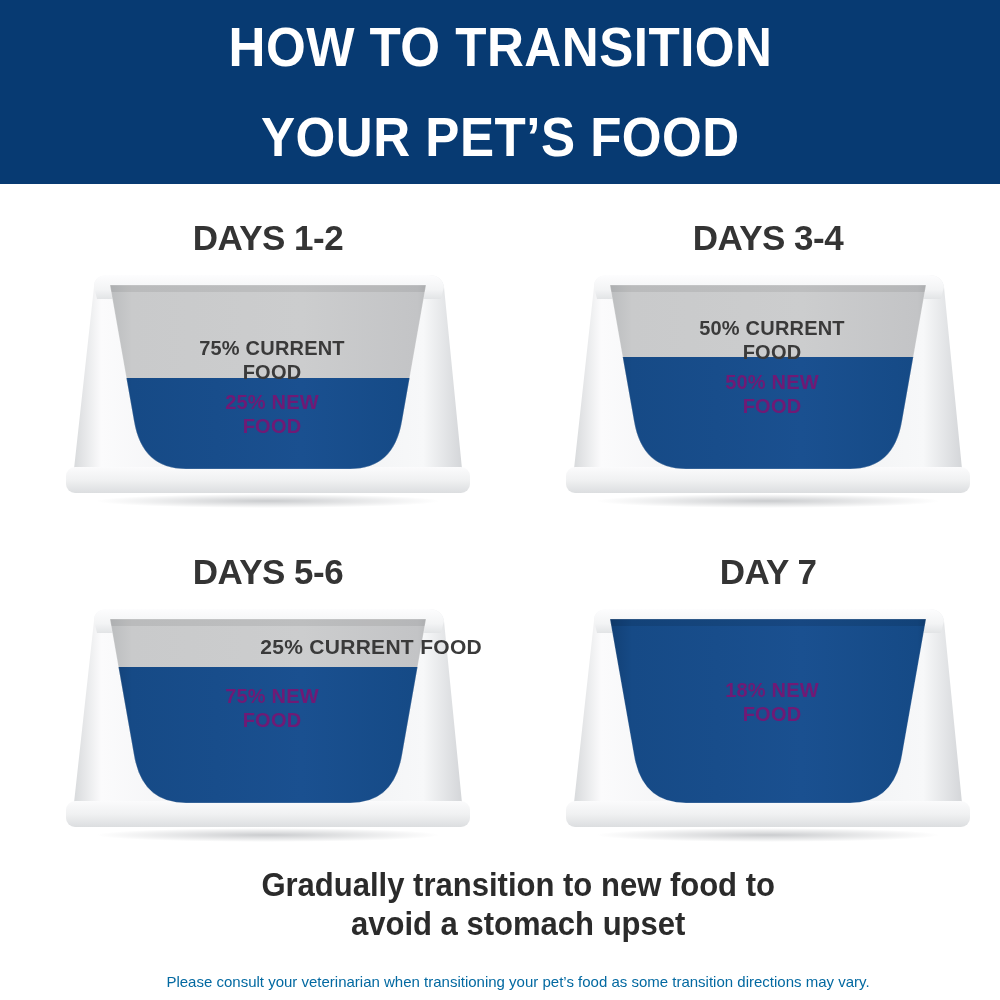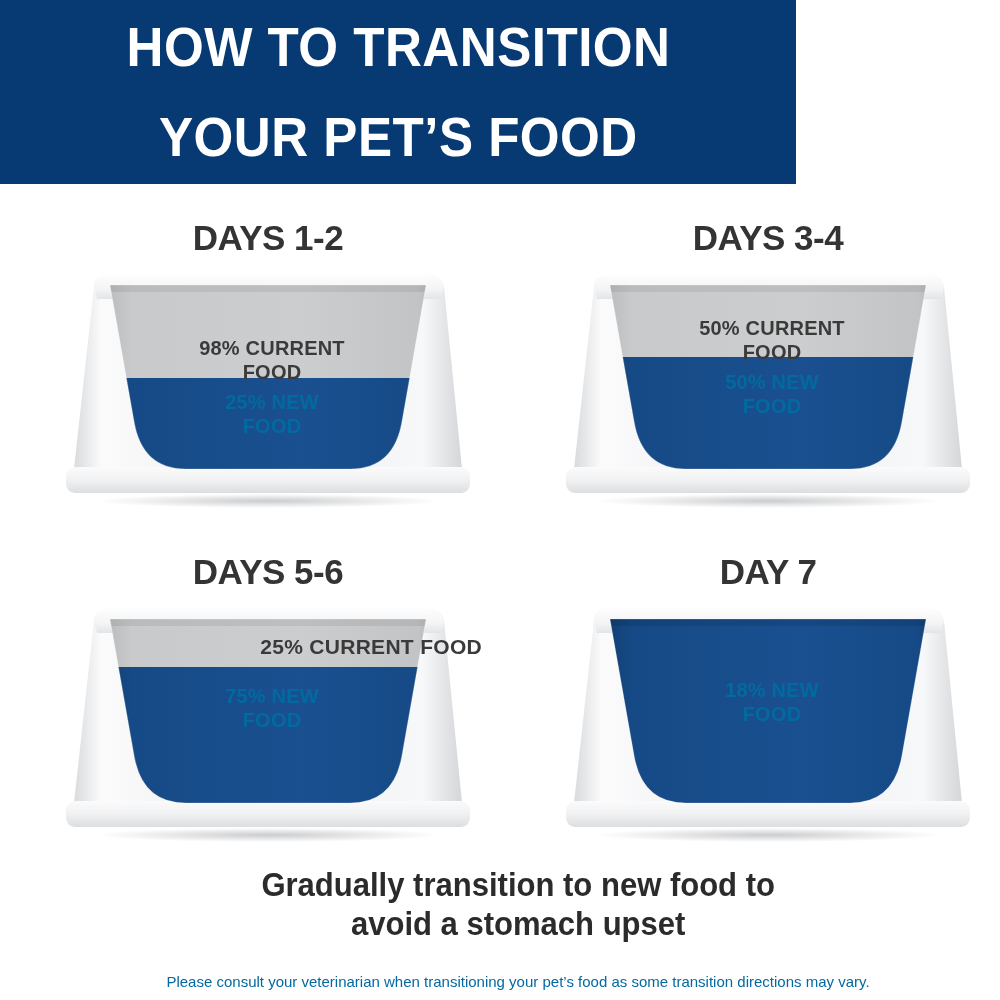--- a/index.html
+++ b/index.html
@@ -13,21 +13,21 @@
     position:relative;
     width:1000px; height:1000px;
     background:#ffffff;
     overflow:hidden;
   }
 
   
   .banner {
     position:absolute;
     left:0; top:0;
-    width:796px; height:184px;
+    width:1000px; height:184px;
     background:#073A72;
     display:flex;
     flex-direction:column;
     align-items:center;
     justify-content:center;
     gap:32px;
   }
   .banner-line {
     color:#ffffff;
     font-family:"Liberation Sans Narrow","Liberation Sans", sans-serif;
@@ -81,21 +81,21 @@
     left:4px; width:420px;
     text-align:center;
     font-family:"Liberation Sans", sans-serif;
     font-weight:bold;
     font-size:20px;
     line-height:1.18;
     letter-spacing:0.2px;
     pointer-events:none;
   }
   .label-current { color:#3A3A3A; }
-  .label-new { color:#0369a1; }
+  .label-new { color:#701a75; }
   .label-current.one-line { font-size:21px; letter-spacing:0.3px; }
 
   
   .footer {
     position:absolute;
     left:18px; top:852px;
     width:1000px; height:148px;
     display:flex;
     flex-direction:column;
     align-items:center;
@@ -185,21 +185,21 @@
           <path d="M36,14 Q36,2 50,2 L370,2 Q384,2 386,14 L383,26 L39,26 Z" fill="url(#rimG1)"></path>
           <rect x="8" y="194" width="404" height="26" rx="9" fill="url(#footG1)"></rect>
           <g clip-path="url(#cav1)">
             <rect x="40" y="0" width="340" height="240" fill="url(#grayG1)"></rect>
             <rect x="40" y="105" width="340" height="135" fill="url(#navyG1)"></rect>
             <rect x="40" y="12" width="340" height="7" fill="#000000" opacity="0.07"></rect>
           </g>
           <path d="M52,12 L368,12 L344,148 Q336,196 292,196 L128,196 Q84,196 76,148 Z" fill="none" stroke="#ffffff" stroke-opacity="0.25" stroke-width="1"></path>
         </svg>
         <div class="fill-label label-current" style="top:64px;">
-          <div>98% CURRENT</div>
+          <div>75% CURRENT</div>
           <div>FOOD</div>
         </div>
         <div class="fill-label label-new" style="top:118px;">
           <div>25% NEW</div>
           <div>FOOD</div>
         </div>
       </div>
     </div>
 
     <div class="panel">

